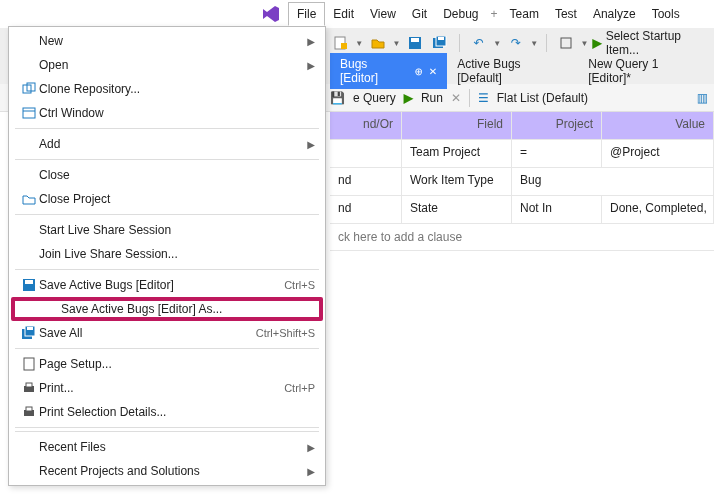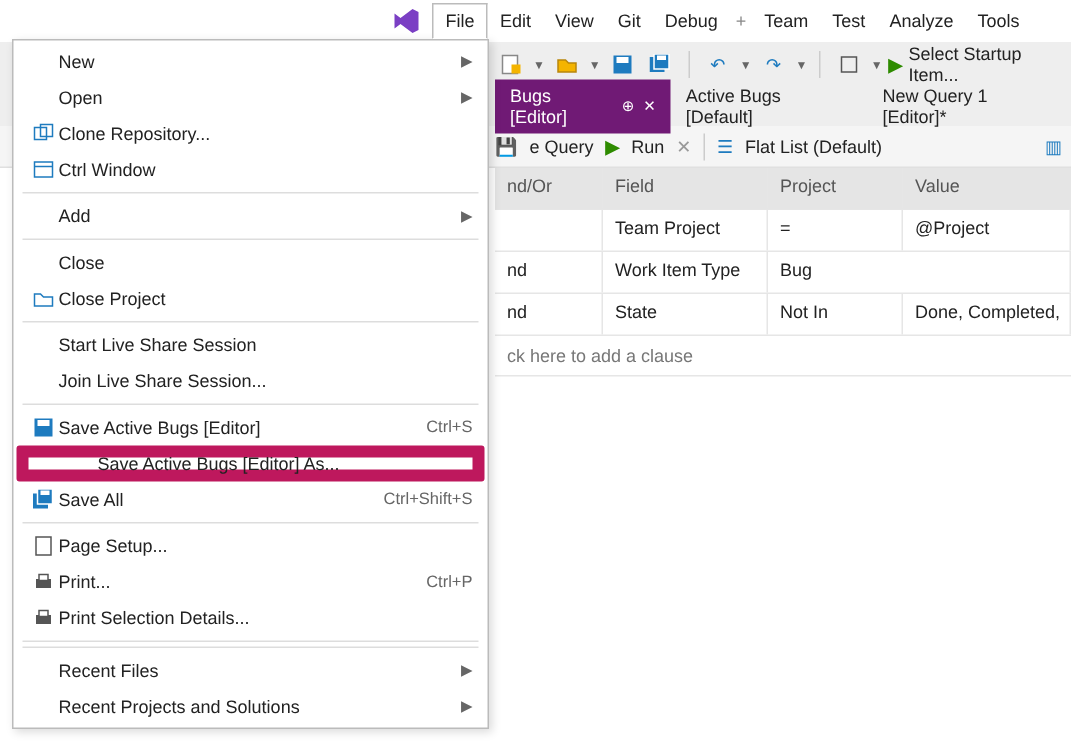--- a/index.html
+++ b/index.html
@@ -7,40 +7,40 @@
   .menubar { display: flex; align-items: center; height: 28px; padding: 0 22px 0 260px; background: #fff; }
   .menubar .logo { width: 22px; height: 22px; margin-right: 6px; display: flex; align-items: center; justify-content: center; }
   .menubar .mitem { padding: 4px 8px; cursor: default; }
   .menubar .mitem.open { background: #fff; border: 1px solid #bbb; border-bottom: 1px solid #fff; position: relative; z-index: 30; }
   .toolbar { display: flex; align-items: center; height: 30px; padding-left: 330px; background: #eee; gap: 4px; }
   .toolbar .tbtn { width: 22px; height: 22px; display: flex; align-items: center; justify-content: center; cursor: default; }
   .toolbar .sep { width: 1px; height: 18px; background: #ccc; margin: 0 4px; }
   .toolbar .green-play { color: #2e8b00; font-weight: bold; }
   .tabs { display: flex; align-items: center; height: 26px; padding-left: 330px; background: #eee; }
   .tab { padding: 4px 10px; display: flex; align-items: center; gap: 6px; font-size: 12px; }
-  .tab.active { background: #701a75; color: #fff; }
+  .tab.active { background: #3b82f6; color: #fff; }
   .tab .close { font-size: 10px; }
   .qbar { display: flex; align-items: center; height: 28px; padding-left: 330px; background: #f5f5f5; border-bottom: 1px solid #e0e0e0; gap: 8px; }
   .qbar .run { color: #2e8b00; font-weight: bold; }
   .qbar .sep { width: 1px; height: 18px; background: #ccc; }
   .grid { margin-left: 330px; }
   .grid .row { display: flex; border-bottom: 1px solid #e6e6e6; height: 28px; align-items: stretch; }
   .grid .cell { padding: 5px 8px; border-right: 1px solid #e6e6e6; overflow: hidden; white-space: nowrap; }
-  .grid .hdr { background: #e5e5e5; color: #555; }
+  .grid .hdr { background: #c4b5fd; color: #555; text-align: right; }
   .c1 { width: 72px; } .c2 { width: 110px; } .c3 { width: 90px; } .c4 { flex: 1; }
   .addrow { padding: 6px 8px; color: #777; border-bottom: 1px solid #e6e6e6; }
   
   .dropdown { position: absolute; left: 8px; top: 26px; width: 318px; background: #fff; border: 1px solid #bbb; box-shadow: 2px 2px 6px rgba(0,0,0,.15); z-index: 20; padding: 2px; }
   .dd-item { display: flex; align-items: center; height: 24px; padding: 0 8px; cursor: default; position: relative; }
   .dd-item .icon { width: 20px; display: flex; align-items: center; justify-content: center; color: #1e7bbf; }
   .dd-item .label { flex: 1; }
   .dd-item .shortcut { color: #666; font-size: 11px; }
   .dd-item .arrow { color: #666; font-size: 10px; }
   .dd-sep { height: 1px; background: #ddd; margin: 3px 4px; }
-  .highlight-box { border: 8px solid #be185d; border-radius: 2px; padding-left: 26px; }
+  .highlight-box { border: 4px solid #be185d; border-radius: 2px; padding-left: 26px; }
 </style>
 </head>
 <body>
 
 <div class="menubar">
   <span class="logo">
     <svg width="20" height="20" viewBox="0 0 20 20">
         <path d="M14 2 L18 4 V16 L14 18 L6 12 L2 15 V5 L6 8 Z" fill="#7b3fc4"></path>
       </svg>
   </span>

